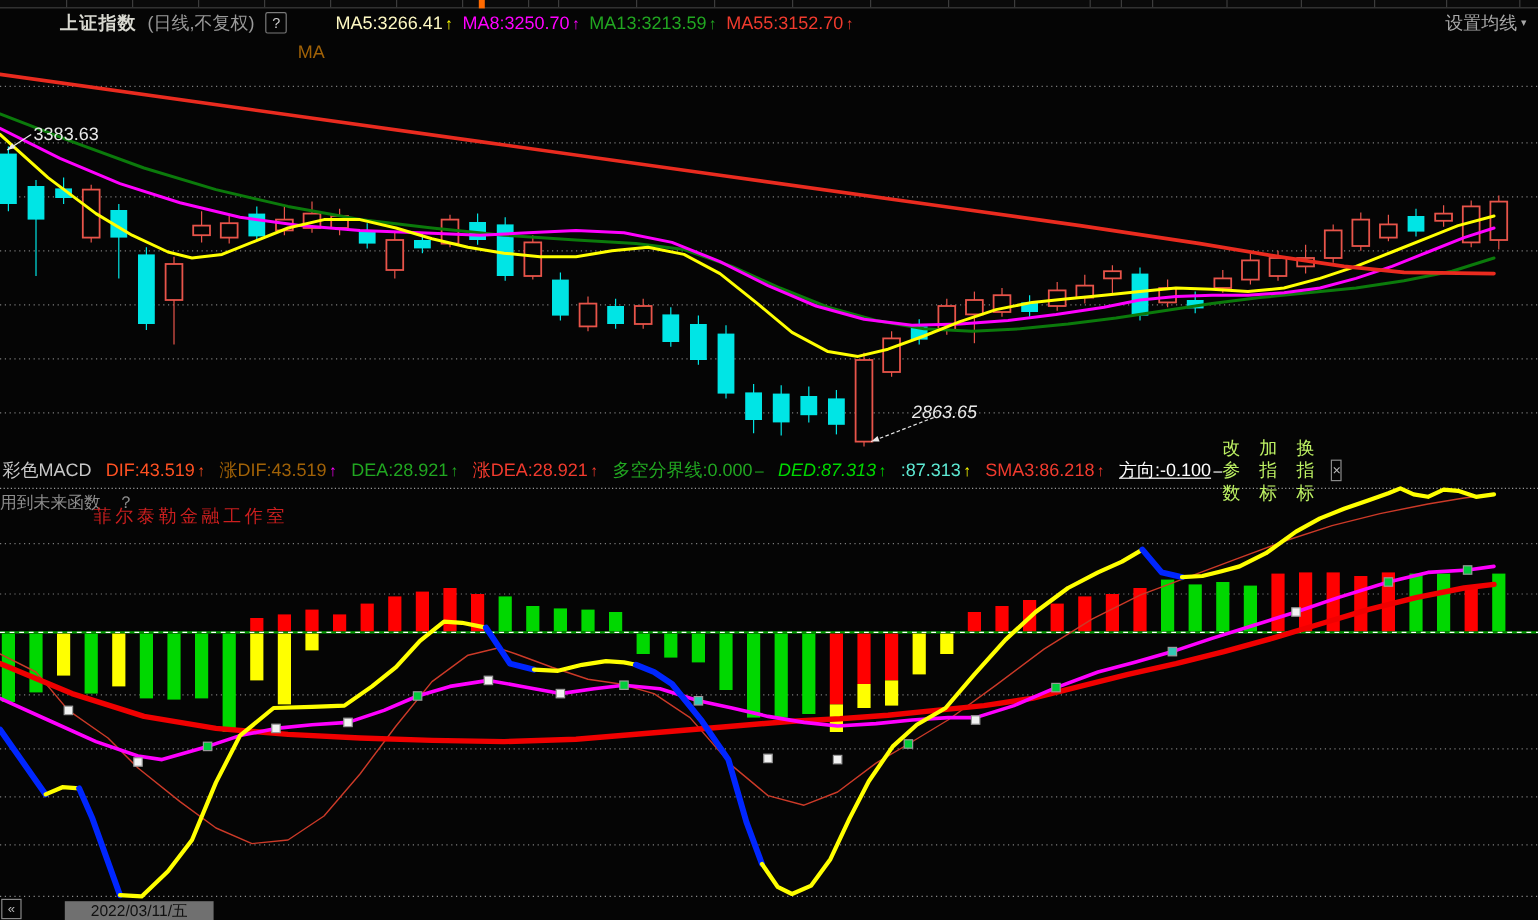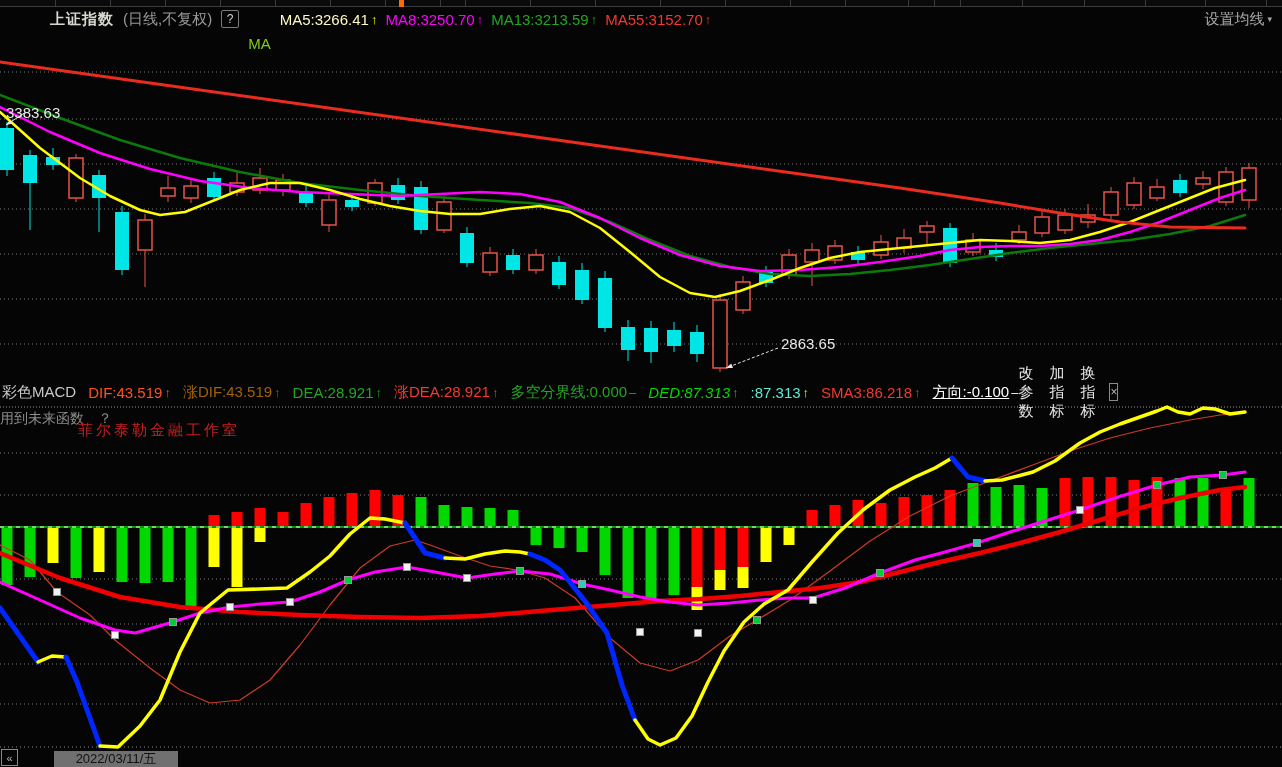--- a/index.html
+++ b/index.html
@@ -7,37 +7,37 @@
   .screen{position:relative;width:1282px;height:767px;background:#050505;}
   #chart-svg{position:absolute;left:0;top:0;z-index:1;}
   .top-strip{position:absolute;left:0;top:0;width:1282px;height:6px;background:#0a0a0a;border-bottom:1px solid #3c3c3c;z-index:3;}
   .top-strip .sep{position:absolute;top:0;width:1px;height:6px;background:#3c3c3c;}
   .top-strip .active{position:absolute;top:0;width:5px;height:7px;background:#ff6a00;}
   .chart-header{position:absolute;left:0;top:7px;width:1282px;height:24px;display:flex;align-items:center;font-size:15px;z-index:3;}
   .chart-header .left{display:flex;align-items:center;gap:9px;padding-left:2px;flex:1;}
   .symbol{color:#d8d8d0;font-weight:bold;letter-spacing:1px;margin-left:48px;}
   .period{color:#9a9a9a;}
   .help-box{width:16px;height:16px;border:1px solid #7a7a7a;border-radius:2px;color:#cfcfcf;font-size:12px;display:flex;align-items:center;justify-content:center;cursor:pointer;}
-  .ma-prefix{color:#84cc16;margin-top:48px;}
+  .ma-prefix{color:#a16207;margin-top:48px;}
   .ma-item{display:flex;align-items:center;gap:2px;margin-right:8px;}
   .arrow{font-size:13px;}
   .settings-btn{color:#a8a8a8;margin-right:10px;cursor:pointer;display:flex;align-items:center;gap:3px;}
   .caret{font-size:9px;color:#a8a8a8;}
   .macd-header{position:absolute;left:0;top:380px;width:1015px;height:24px;display:flex;align-items:center;font-size:15px;z-index:3;}
   .macd-header .left{display:flex;align-items:center;gap:12px;padding-left:2px;flex:1;white-space:nowrap;}
   .macd-name{color:#c8c8c8;}
   .macd-item{display:flex;align-items:center;gap:2px;}
   .macd-buttons{display:flex;align-items:center;gap:16px;margin-right:8px;}
-  .macd-btn{color:#e5e5e5;cursor:pointer;}
+  .macd-btn{color:#bef264;cursor:pointer;}
   .close-box{width:16px;height:16px;border:1px solid #8a8a8a;color:#b8b8b8;font-size:12px;display:flex;align-items:center;justify-content:center;margin-left:6px;cursor:pointer;}
   .note-gray{position:absolute;left:0;top:410px;color:#8e8e8e;font-size:14px;z-index:2;}
   .note-red{position:absolute;left:78px;top:421px;color:#cc1f1f;font-size:15px;letter-spacing:3px;z-index:2;}
   .price-label{position:absolute;color:#e8e8e8;font-size:15px;z-index:2;}
-  #high-label{left:6px;top:104px;}
-  #low-label{left:781px;top:335px;}
+  #high-label{left:28px;top:104px;}
+  #low-label{left:760px;top:335px;font-style:italic;}
   .collapse-box{position:absolute;left:1px;top:749px;width:15px;height:15px;border:1px solid #888;color:#bbb;font-size:11px;display:flex;align-items:center;justify-content:center;z-index:4;cursor:pointer;}
   .date-box{position:absolute;left:54px;top:751px;width:124px;height:16px;background:#707070;color:#101010;font-size:13px;display:flex;align-items:center;justify-content:center;z-index:4;}
 </style>
 </head>
 <body>
 
 <div class="screen">
 
   <div class="top-strip" id="top-strip">
       <div class="sep" style="left: 55px;"></div>

